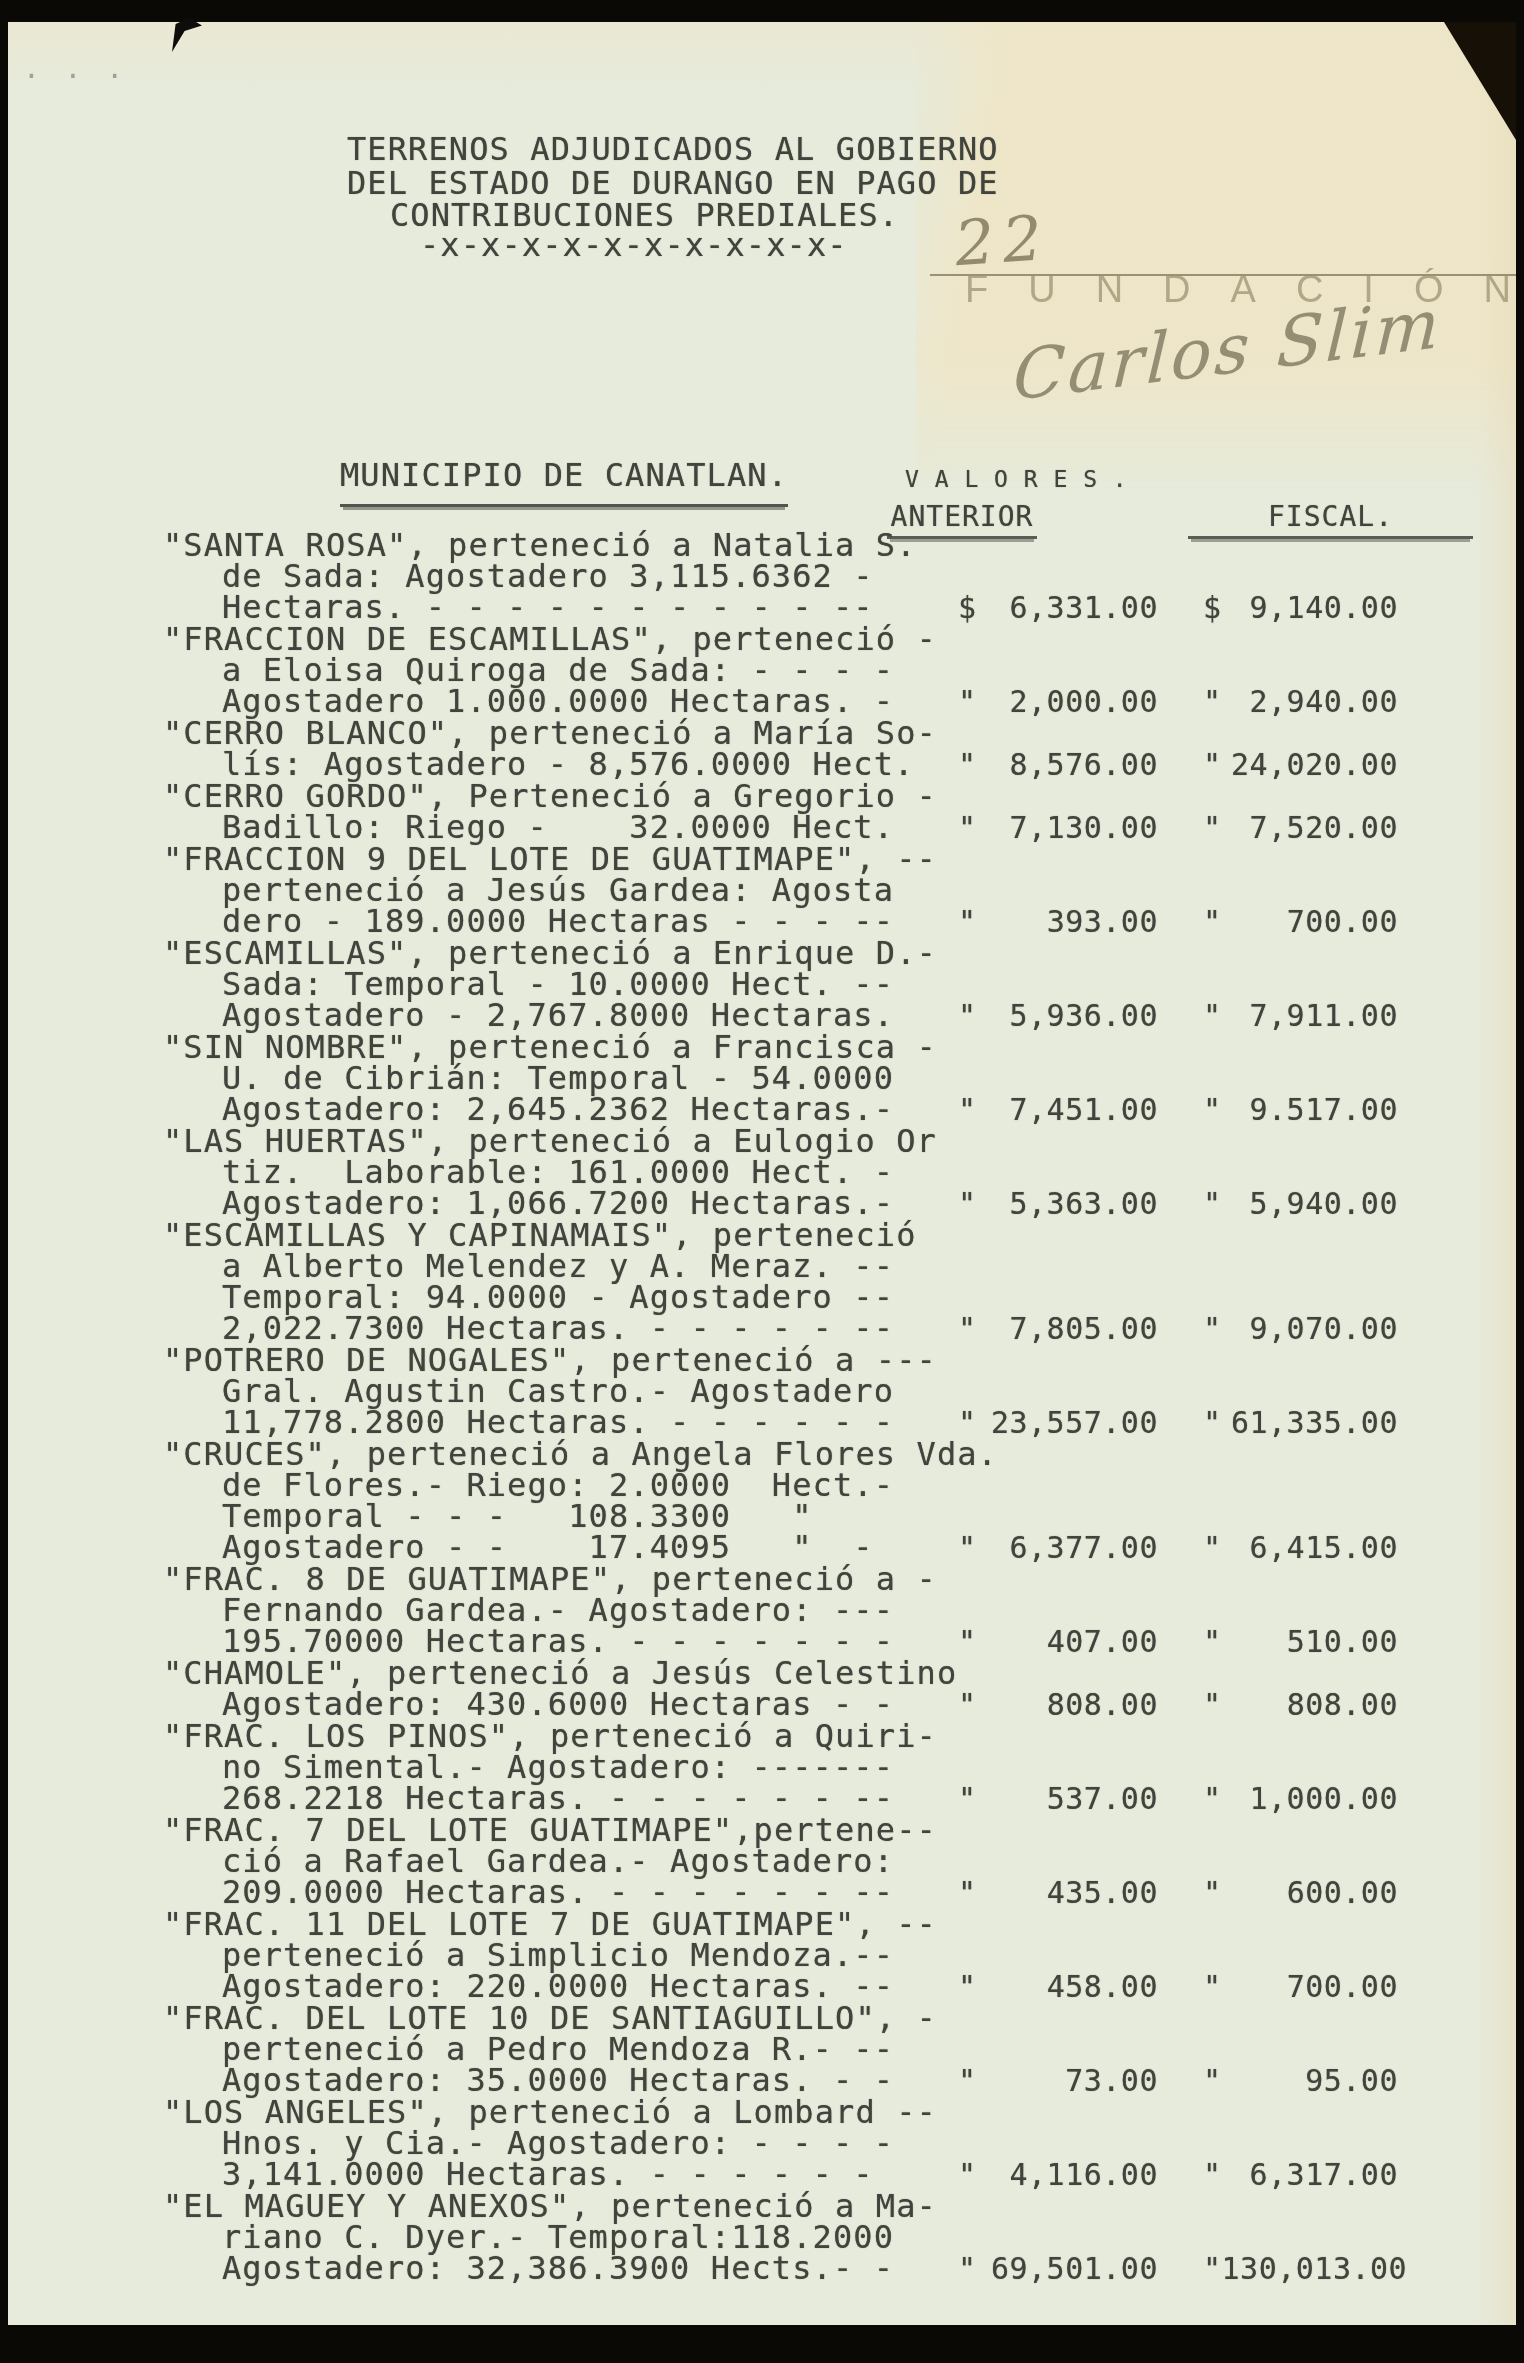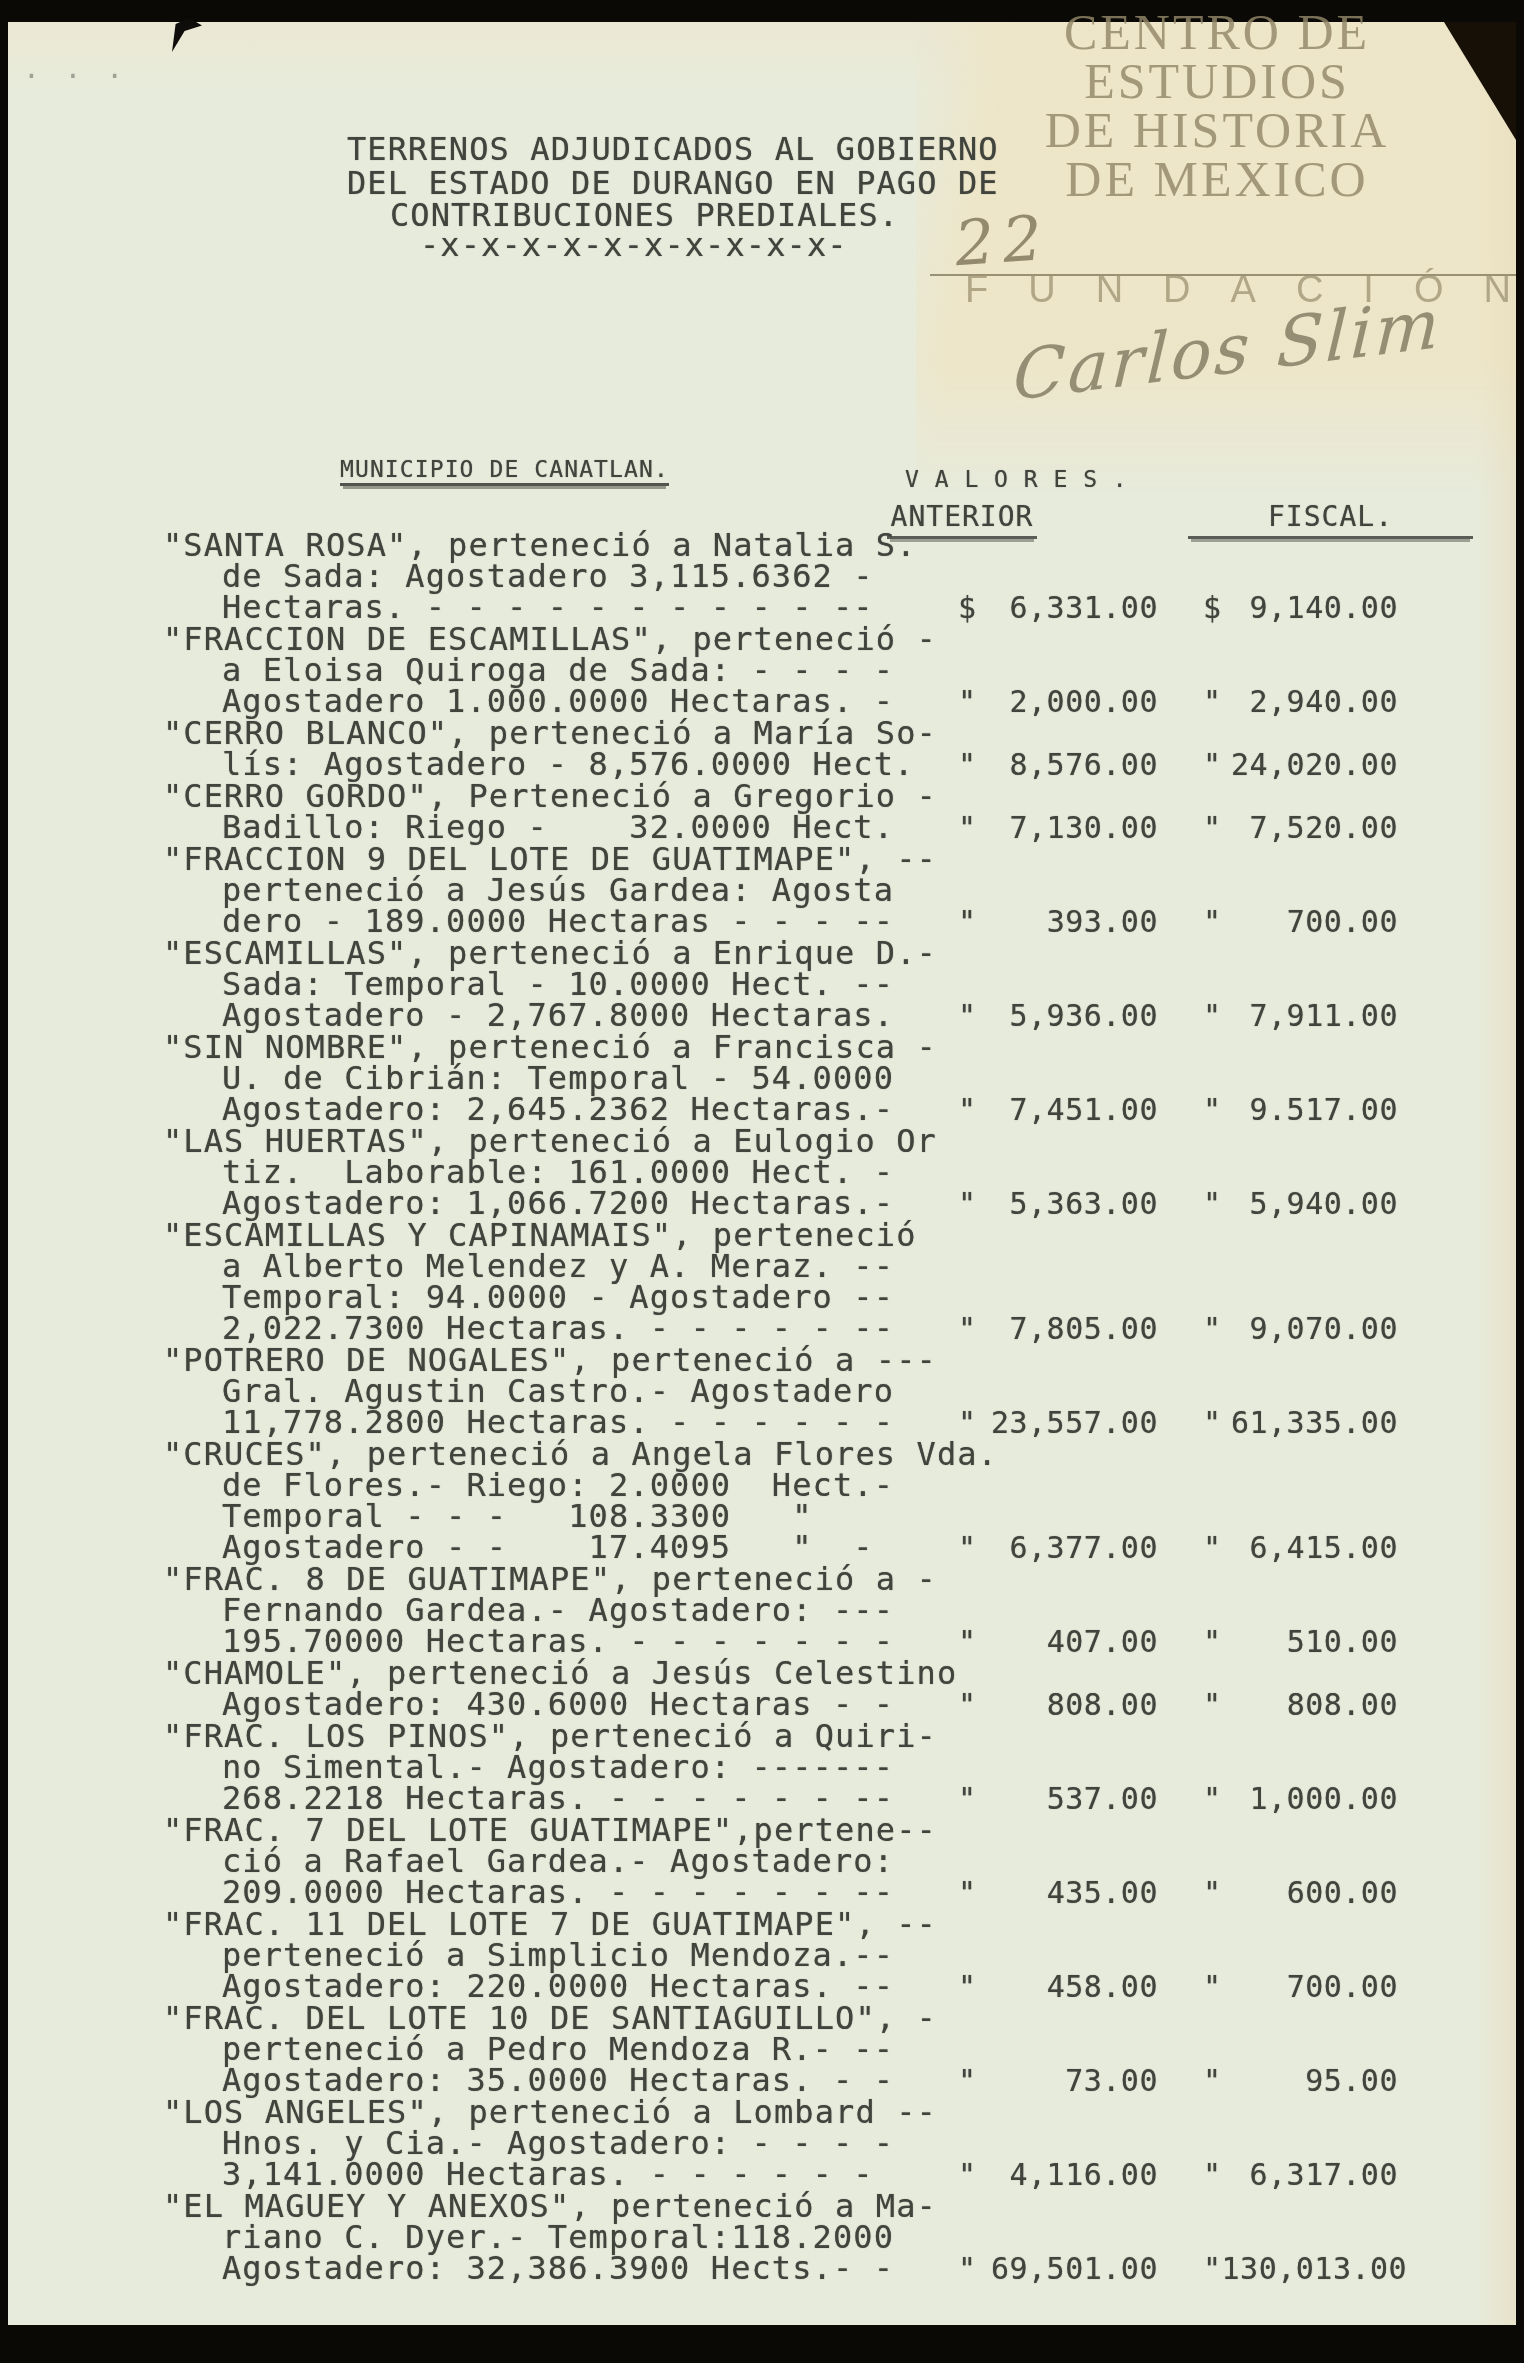--- a/index.html
+++ b/index.html
@@ -76,22 +76,22 @@
     color:#41443d;
     text-shadow:0 0 1px rgba(62,64,58,.65);
   }
   .title-block{position:absolute;left:0;top:0;width:100%;}
   .tline{position:absolute;font-size:32px;letter-spacing:1.1px;white-space:pre;}
   .tline0{left:339px;top:108px;}
   .tline1{left:339px;top:142px;}
   .tline2{left:382px;top:174px;}
   .tline3{left:412px;top:204px;}
   .section-header{
-    position:absolute;left:332px;top:434px;font-size:23px;letter-spacing:1.1px;
-    padding-bottom:1px;
+    position:absolute;left:332px;top:434px;font-size:32px;letter-spacing:1.1px;
+    padding-bottom:10px;
     border-bottom:3px solid rgba(65,68,61,.9);
     box-shadow:0 6px 0 -3px rgba(65,68,61,.5);
   }
   .values-header{
     position:absolute;left:897px;top:444px;font-size:23px;letter-spacing:1px;white-space:pre;
   }
   .col-head{
     position:absolute;top:478px;font-size:28px;letter-spacing:1px;text-align:center;
     padding-bottom:3px;
     border-bottom:3px solid rgba(65,68,61,.85);
@@ -120,26 +120,20 @@
 
 <div class="paper">
   <div class="paper-top-warm"></div>
   <div class="tan-overlay"></div>
   <div class="right-warm-strip"></div>
   <div class="dog-ear"></div>
 
   <div class="flag-mark"></div>
   <div class="dots-mark">· · ·</div>
 
-  <div class="stamp">
-      <div>CENTRO DE</div>
-      <div>ESTUDIOS</div>
-      <div>DE HISTORIA</div>
-      <div>DE MEXICO</div>
-    </div>
   <div class="stamp-rule"></div>
   <div class="stamp-number">22</div>
   <div class="stamp-foundation">FUNDACIÓN</div>
   <div class="stamp-signature">Carlos Slim</div>
 
   <div class="title-block tw">
       <div class="tline tline0">TERRENOS ADJUDICADOS AL GOBIERNO</div>
       <div class="tline tline1">DEL ESTADO DE DURANGO EN PAGO DE</div>
       <div class="tline tline2">CONTRIBUCIONES PREDIALES.</div>
       <div class="tline tline3">-x-x-x-x-x-x-x-x-x-x-</div>

